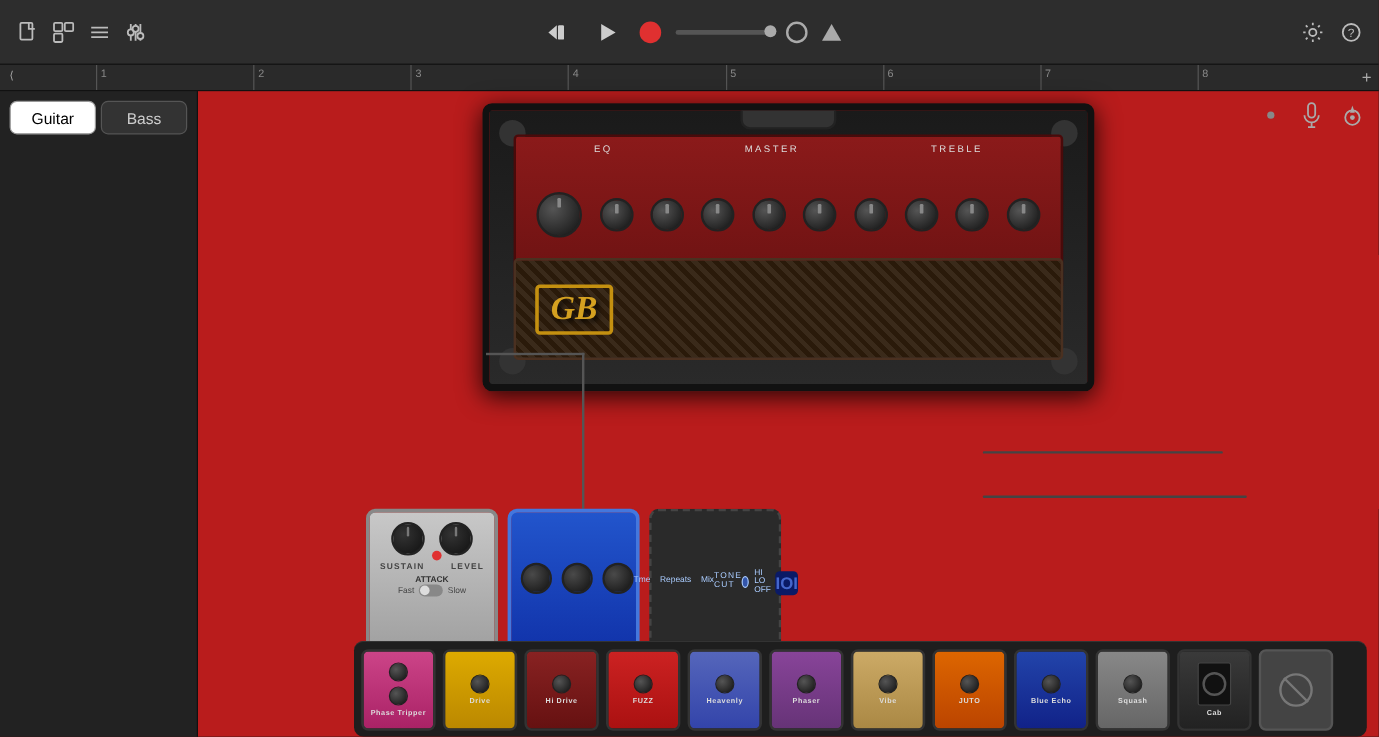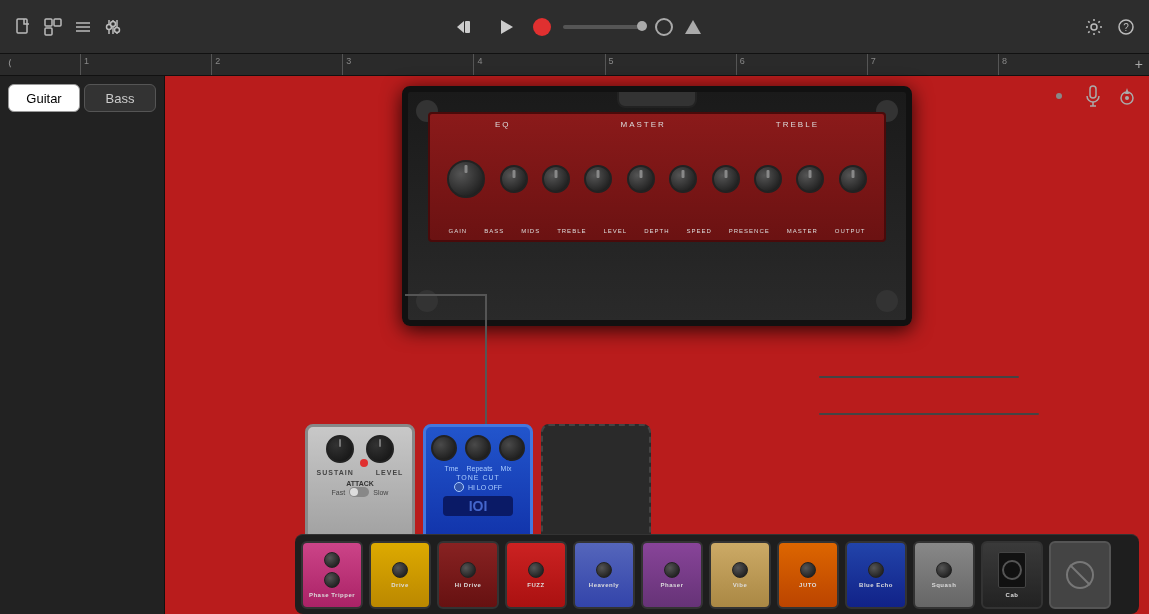--- a/index.html
+++ b/index.html
@@ -414,21 +414,21 @@
     }
 
     
     .pedal-delay {
       width: 110px;
       height: 120px;
       background: linear-gradient(180deg, #2255cc 0%, #1133aa 100%);
       border-radius: 8px;
       border: 3px solid #4477dd;
       display: flex;
-      flex-direction: column;
+      flex-direction: row;
       align-items: center;
       padding: 8px;
       position: relative;
       flex-shrink: 0;
     }
     .delay-knobs-row {
       display: flex;
       gap: 8px;
       margin-bottom: 4px;
     }
@@ -758,20 +758,23 @@
             <span style="font-size:6px;color:#ddd;">TREBLE</span>
             <span style="font-size:6px;color:#ddd;">LEVEL</span>
             <span style="font-size:6px;color:#ddd;">DEPTH</span>
             <span style="font-size:6px;color:#ddd;">SPEED</span>
             <span style="font-size:6px;color:#ddd;">PRESENCE</span>
             <span style="font-size:6px;color:#ddd;">MASTER</span>
             <span style="font-size:6px;color:#ddd;">OUTPUT</span>
           </div>
         </div>
 
+        <div class="amp-bottom-panel">
+          <div class="amp-logo">GB</div>
+        </div>
       </div>
     </div>
 
     <div class="right-hint-lines">
       <div class="hint-line" style="width:200px;"></div>
       <div class="hint-line" style="width:220px;"></div>
     </div>
 
     <div class="pedal-area">
 

